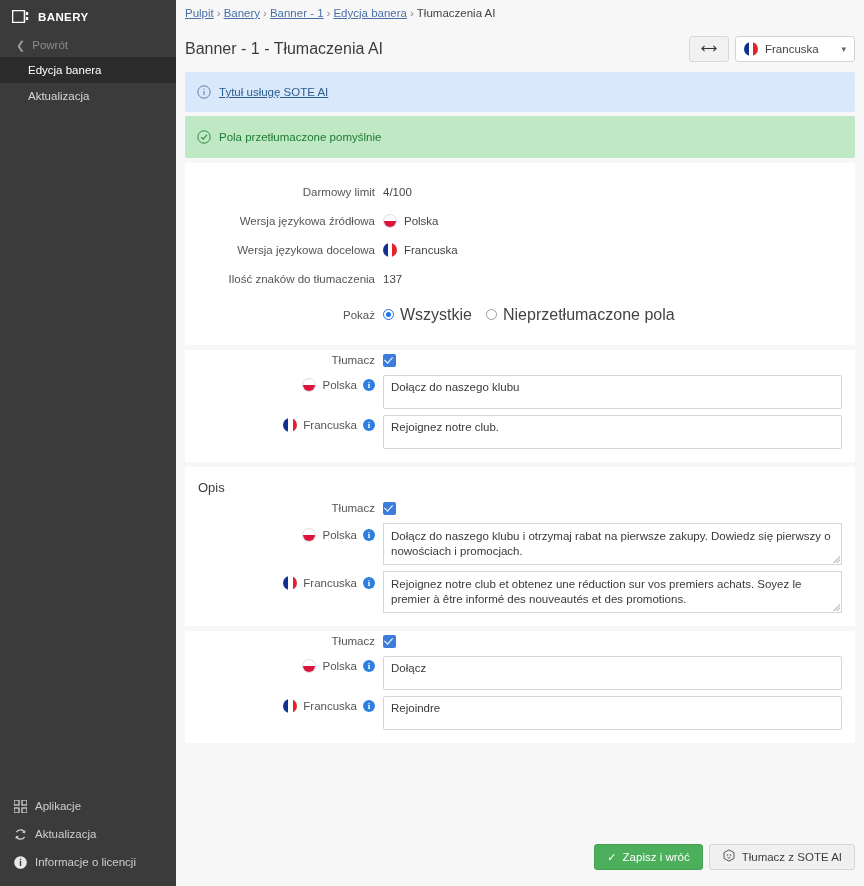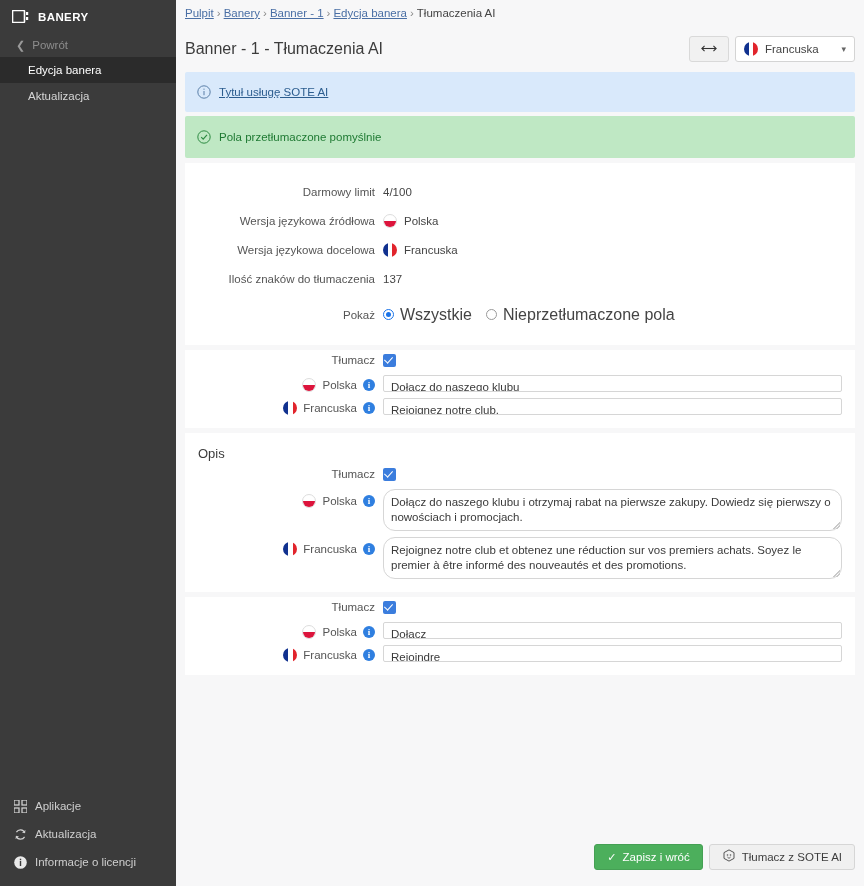--- a/index.html
+++ b/index.html
@@ -178,32 +178,32 @@
   
   .field-row { display: flex; align-items: flex-start; padding: 3px 13px 3px 0; }
   .field-lbl {
     width: 198px; min-width: 198px;
     display: flex; align-items: center; justify-content: flex-end; gap: 6px;
     padding-right: 8px; padding-top: 5px;
     font-size: 11.5px; color: #555;
   }
   .field-lbl.plain { padding-top: 3px; }
   .txt {
-    flex: 1; height: 17px;
+    flex: 1; height: 34px;
     border: 1px solid #d6d6d6; border-radius: 2px;
     background: #fff;
     font-family: "Liberation Sans", sans-serif;
     font-size: 11.5px; color: #3a3a3a;
     padding: 0 7px;
     line-height: 22px;
     white-space: nowrap; overflow: hidden;
   }
   .area {
     flex: 1; min-height: 40px;
-    border: 1px solid #d6d6d6; border-radius: 12px;
+    border: 1px solid #d6d6d6; border-radius: 0;
     background: #fff;
     font-size: 11.5px; color: #3a3a3a;
     padding: 5px 7px;
     line-height: 15px;
     resize: none;
     position: relative;
   }
   .area::after {
     content:""; position:absolute; right:1px; bottom:1px;
     width:7px; height:7px;

